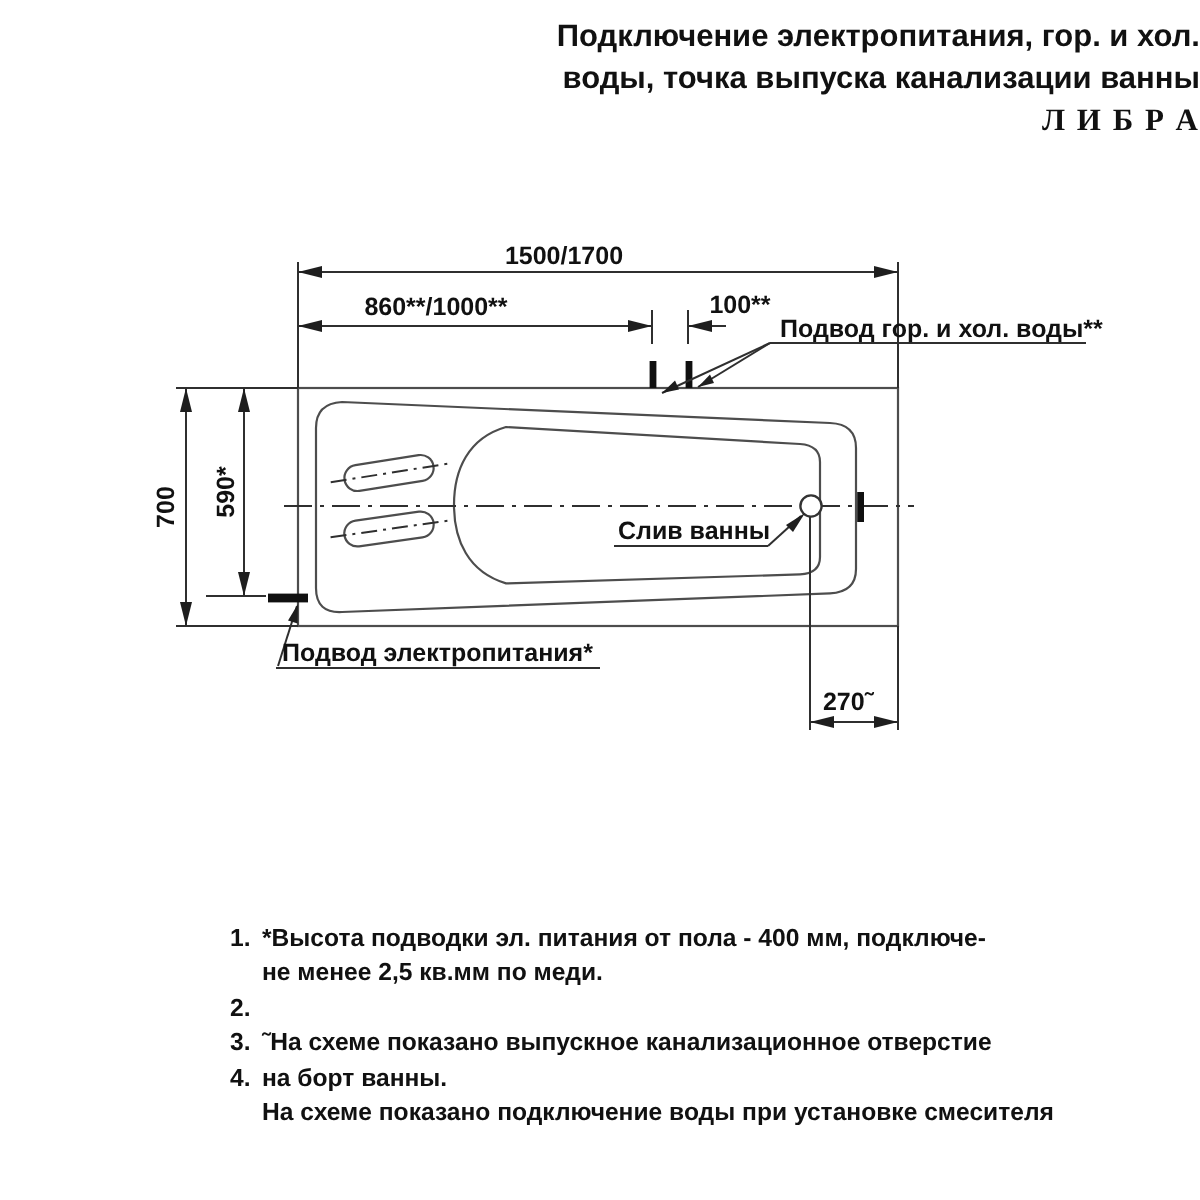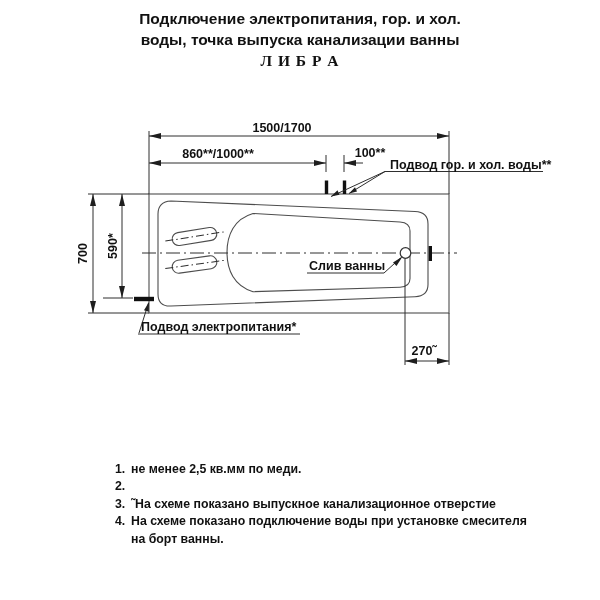--- a/index.html
+++ b/index.html
@@ -1,18 +1,18 @@
 <!DOCTYPE html>
 <html><head>
 <meta charset="utf-8">
 <style>
   html,body{margin:0;padding:0;background:#fff;}
   .page{position:relative;width:600px;height:600px;background:#fff;overflow:hidden;
         font-family:"Liberation Sans",sans-serif;color:#111;}
-  .title{position:absolute;top:8px;left:0;width:100%;text-align:center;
+  .title{position:absolute;top:8px;left:0;width:100%;text-align:right;
          font-size:15.5px;font-weight:bold;line-height:21px;}
   .title .brand{letter-spacing:1px;font-family:Liberation Serif, serif;}
   svg.diagram{position:absolute;top:0;left:0;}
   svg.diagram text{font-family:"Liberation Sans",sans-serif;font-weight:bold;
                    font-size:12.5px;fill:#111;}
   .notes{position:absolute;top:461px;left:115px;right:10px;
          font-size:12.3px;font-weight:bold;line-height:17.4px;}
   .note{display:flex;}
   .note .num{width:16px;flex:none;}
   .bathline{stroke:#4d4d4d;stroke-width:1.1;fill:none;}
@@ -124,34 +124,35 @@
       <line class="dimline" x1="139" y1="333" x2="148.5" y2="303"></line>
       <polygon class="arr" points="149,302 148.8,311.8 144,310.3"></polygon>
       <text x="141" y="330.5">Подвод электропитания*</text>
     </g>
   </svg>
 
   <div class="notes">
     <div class="note">
       <span class="num">1.</span>
       <div>
+        <div>*Высота подводки эл. питания от пола - 400 мм, подключе-</div>
         <div>не менее 2,5 кв.мм по меди.</div>
       </div>
     </div>
     <div class="note">
       <span class="num">2.</span>
     </div>
     <div class="note">
       <span class="num">3.</span>
       <div>
         <div>˜На схеме показано выпускное канализационное отверстие</div>
       </div>
     </div>
     <div class="note">
       <span class="num">4.</span>
       <div>
+        <div>на борт ванны.</div>
         <div>На схеме показано подключение воды при установке смесителя</div>
-        <div>на борт ванны.</div>
       </div>
     </div>
   </div>
 
 </div>
 
 </body></html>

